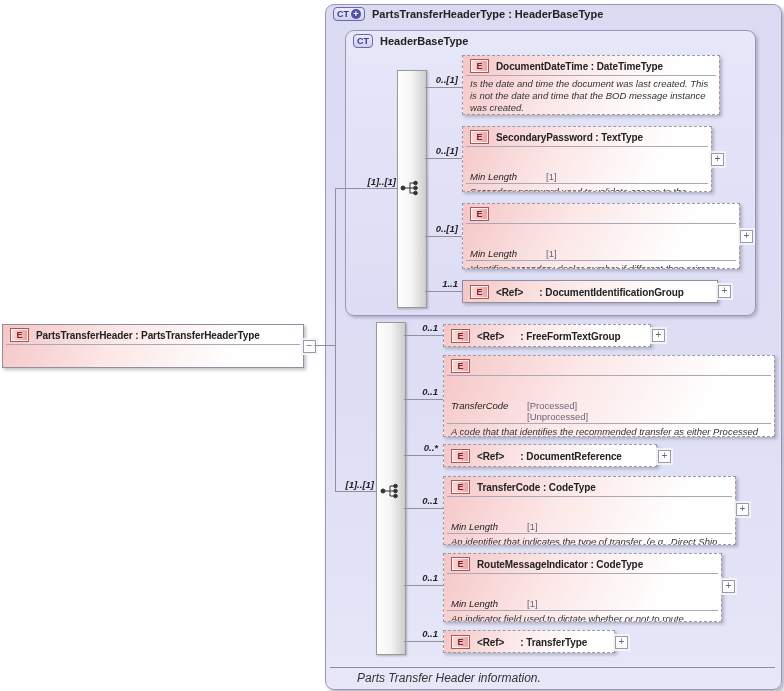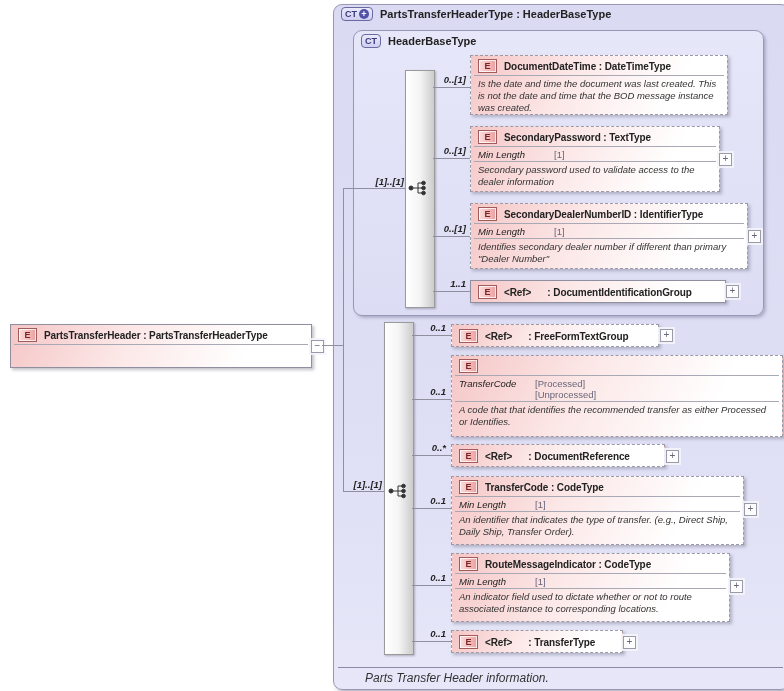--- a/index.html
+++ b/index.html
@@ -1,34 +1,34 @@
 <!DOCTYPE html>
 <html><head>
 <meta charset="utf-8">
 <style>
   html,body{margin:0;padding:0;background:#fff;}
   body{width:784px;height:691px;font-family:"Liberation Sans",sans-serif;position:relative;overflow:hidden;}
-  .canvas{position:absolute;left:8px;top:0;width:724px;height:691px;}
+  .canvas{position:absolute;left:0;top:0;width:724px;height:691px;}
 
   
   .container{position:absolute;border:1px solid #9898b6;border-radius:9px;}
   .outer{background:linear-gradient(180deg,#dadaf3 0%,#dedef5 60%,#e7e7f9 100%);box-shadow:3px 3px 4px rgba(90,90,120,.45);}
   .inner{background:linear-gradient(180deg,#e7e7fa 0%,#dcdcf4 100%);box-shadow:2px 2px 3px rgba(90,90,120,.35);}
   .container-header{position:absolute;display:flex;align-items:center;gap:7px;font-weight:bold;font-size:11px;color:#222;white-space:pre;}
   .ct-badge{display:inline-flex;align-items:center;border:1px solid #6a6aa0;border-radius:4px;background:linear-gradient(#eaeafc,#cfcff0);color:#3a3a7c;font-size:9px;font-weight:bold;padding:0 3px;height:12px;line-height:12px;}
   .ct-plus{width:10px;height:10px;border-radius:50%;background:#5151a8;color:#fff;font-size:9px;line-height:10px;text-align:center;margin-left:2px;font-weight:bold;}
 
   
   .box{position:absolute;background:linear-gradient(118deg,#f5c6c6 0%,#fce7e7 38%,#ffffff 78%);border:1px solid #8f8f9f;box-shadow:2px 2px 3px rgba(100,100,120,.4);overflow:hidden;}
   .box.dashed{border:1px dashed #9a9aa8;}
   .box-header{display:flex;align-items:center;padding:3px 6px 2px 7px;font-weight:bold;font-size:10px;color:#222;white-space:pre;letter-spacing:-0.1px;}
   .ref .box-header{padding-top:4px;}
   .ebadge{flex:0 0 auto;width:17px;height:12px;margin-right:7px;border:1px solid #a25b5b;background:linear-gradient(to right,#fbdddd,#eb9f9f);color:#7c2424;font-size:9px;font-weight:bold;text-align:center;line-height:12px;box-shadow:inset 0 0 0 1px rgba(255,255,255,.75);}
   .sep{height:1px;background:#a9a9b6;margin:0 3px;}
-  .facet-row{display:flex;align-items:flex-start;padding:2px 7px 1px;font-size:9.5px;}
+  .facet-row{display:flex;align-items:flex-start;padding:2px 7px 1px;font-size:9.5px;margin-top:22px;}
   .facet-label{font-style:italic;color:#222;width:62px;flex:0 0 auto;}
   .facet-value{color:#66667a;margin-left:14px;white-space:pre;}
   .desc{padding:2px 7px 2px;font-size:9.5px;font-style:italic;color:#333;line-height:1.28;}
 
   
   .hline,.vline{position:absolute;background:#8f8f9f;}
   .hline{height:1px;}
   .vline{width:1px;}
   .bar{position:absolute;background:linear-gradient(to right,#ffffff 0%,#f4f4f4 50%,#cccccc 100%);border:1px solid #9a9a9a;box-shadow:1px 1px 2px rgba(0,0,0,.25);}
   .card{position:absolute;font-size:9.5px;font-style:italic;font-weight:bold;color:#222;text-align:right;white-space:pre;}
@@ -102,21 +102,21 @@
     <div class="facet-row">
         <span class="facet-label">Min Length</span>
         <span class="facet-value">[1]</span>
       </div>
     <div class="sep"></div>
     <div class="desc">Secondary password used to validate access to the dealer information</div>
   </div>
   <div class="toggle" style="left:711px;top:153px;">+</div>
 
   <div class="box dashed" style="left:462px;top:203px;width:276px;height:64px;">
-    <div class="box-header"><span class="ebadge">E</span><span>SecondaryDealerNumberID : IdentifierType</span></div>
+    <div class="box-header"><span class="ebadge">E</span></div>
     <div class="sep"></div>
     <div class="facet-row">
         <span class="facet-label">Min Length</span>
         <span class="facet-value">[1]</span>
       </div>
     <div class="sep"></div>
     <div class="desc">Identifies secondary dealer number if different than primary "Dealer Number"</div>
   </div>
   <div class="toggle" style="left:740px;top:230px;">+</div>
 

